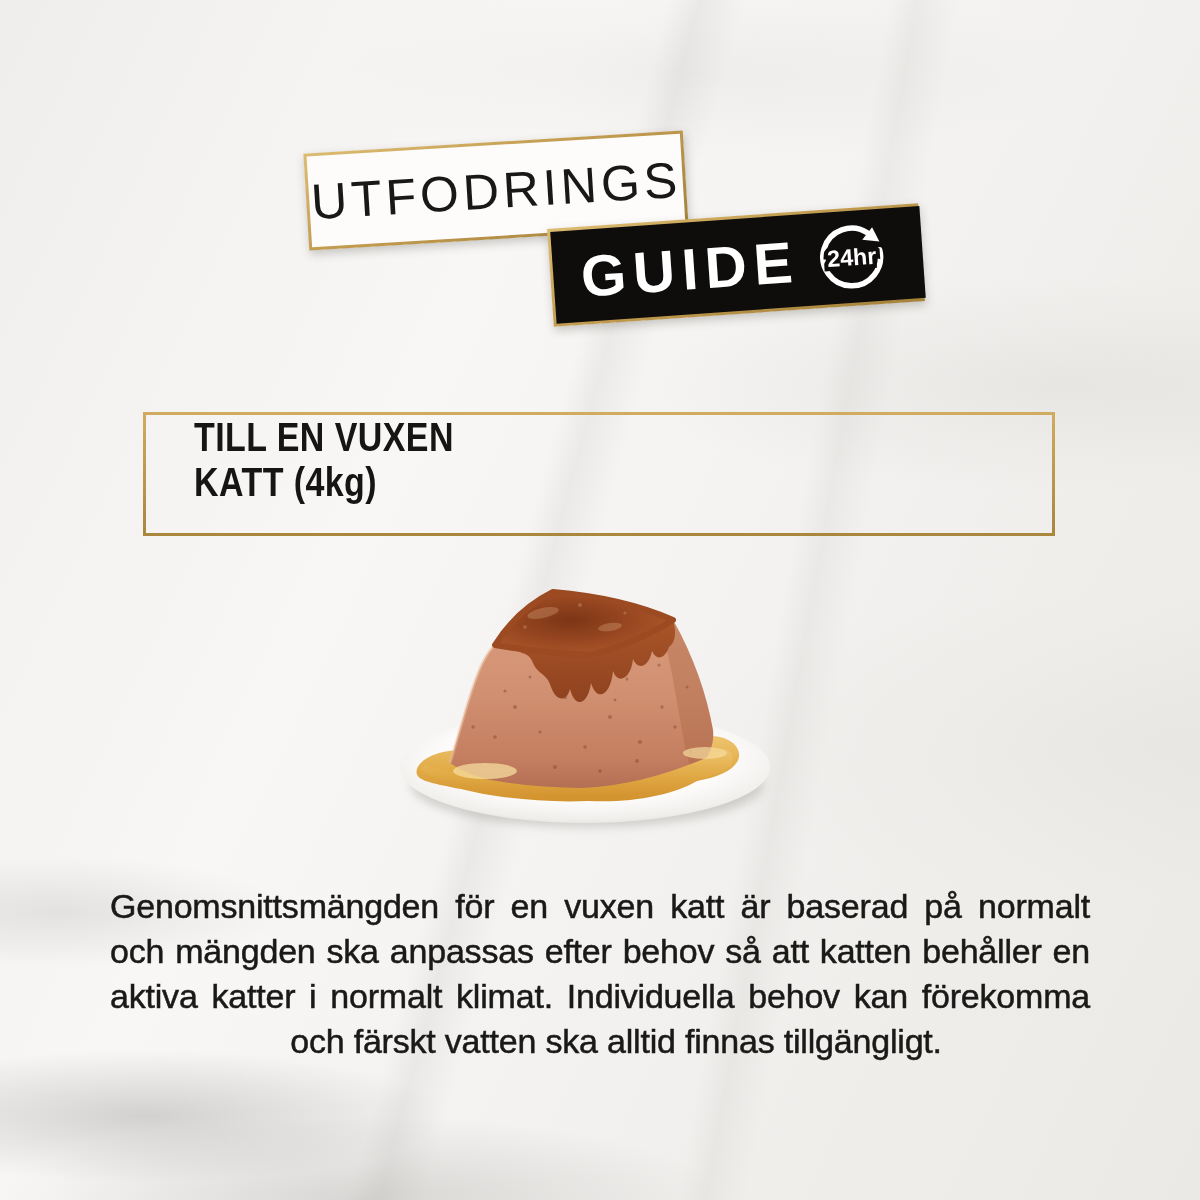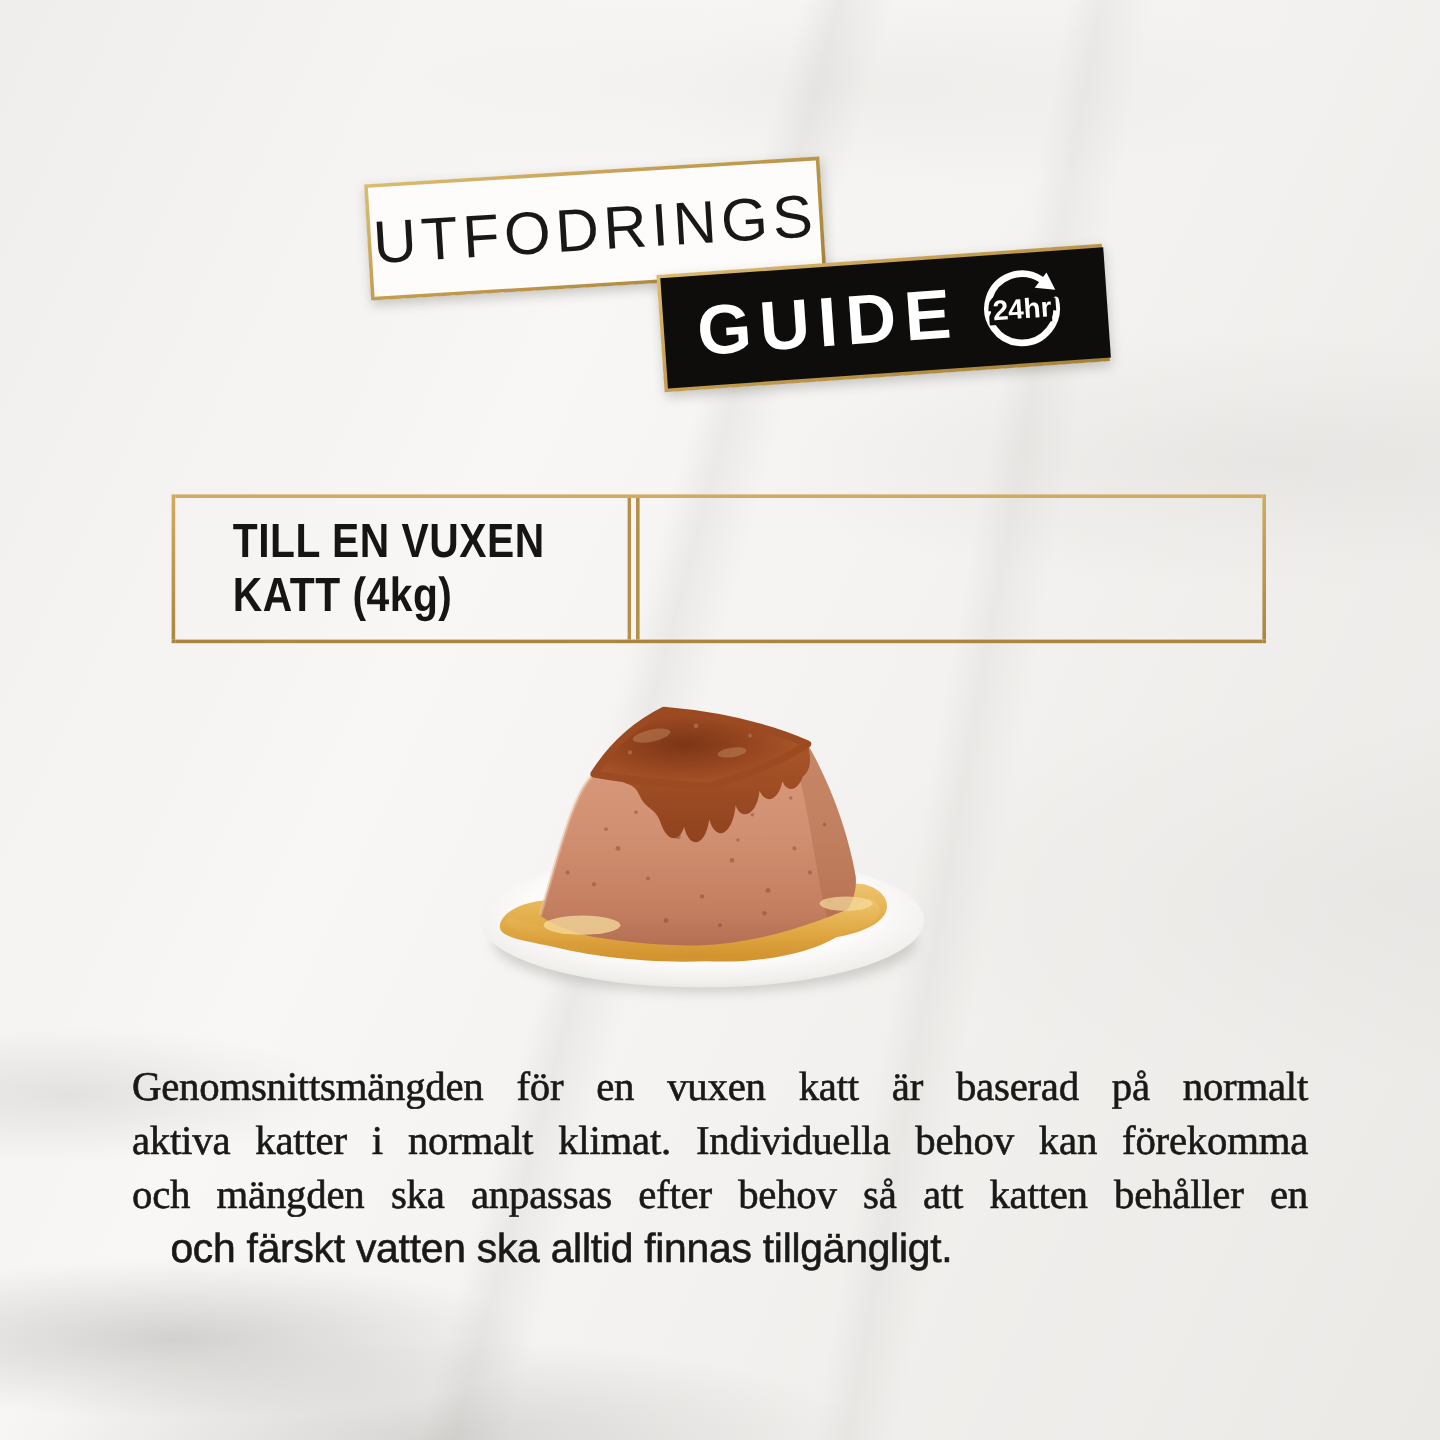--- a/index.html
+++ b/index.html
@@ -26,38 +26,38 @@
   .badge-utfodrings{left:306px;top:142px;width:380px;height:97px;transform:rotate(-3.5deg);z-index:1;}
   .badge-utfodrings .badge-inner{background:#fdfcfb;}
   .badge-utfodrings .badge-text{font-size:50px;font-weight:400;letter-spacing:4px;color:#181816;}
   .badge-guide{left:550px;top:216px;width:372px;height:98px;transform:rotate(-4deg);z-index:2;}
   .badge-guide .badge-inner{background:#0e0d0b;gap:14px;padding-right:4px;}
   .badge-guide .badge-text{font-size:58px;font-weight:700;letter-spacing:7px;color:#ffffff;}
   
   .info-table{position:absolute;left:143px;top:412px;width:912px;height:124px;box-sizing:border-box;
     border:3px solid #b3914a;
     border-image:linear-gradient(180deg,#d0ab60,#a9873d) 1;
-    display:flex;}
+    display:flex;flex-direction:column;}
   .cell{display:flex;flex-direction:column;justify-content:center;color:#161513;}
   .cell-left{width:377px;padding-left:48px;box-sizing:border-box;}
   .cell-left .fit{transform:scaleX(0.85);transform-origin:left center;
     font-weight:700;font-size:40px;line-height:45px;letter-spacing:0.5px;white-space:nowrap;}
   .table-divider{width:10px;align-self:stretch;
     background:linear-gradient(90deg,#b3914a 0 3px,rgba(0,0,0,0) 3px 7px,#b3914a 7px 10px);}
   .cell-right{flex:1;padding-left:16px;box-sizing:border-box;}
   .cell-right .fit{transform:scaleX(0.86);transform-origin:left center;
     font-weight:700;font-size:30px;line-height:36px;letter-spacing:0.5px;white-space:nowrap;}
   
   .food{position:absolute;left:375px;top:555px;width:420px;height:300px;}
   
   .note{position:absolute;left:110px;top:884px;width:980px;color:#191917;
     font-size:34px;line-height:45px;font-weight:400;letter-spacing:-0.2px;
     -webkit-text-stroke:0.5px #191917;}
-  .note .jline{text-align:justify;text-align-last:justify;font-family:Liberation Serif, serif;}
-  .note .lline{text-align:left;margin-left:32px;}
+  .note .jline{text-align:justify;text-align-last:justify;}
+  .note .lline{text-align:center;margin-left:32px;}
 </style>
 </head>
 <body>
 
 <div class="canvas">
 
   <div class="badge badge-utfodrings">
     <div class="badge-inner">
       <span class="badge-text">UTFODRINGS</span>
     </div>
@@ -175,18 +175,18 @@
     <path d="M50,210 C100,224 150,233 207,233 C258,231 310,214 350,194
              C362,199 360,210 348,216 C310,232 262,243 212,243
              C152,243 95,234 60,222 C48,218 44,214 50,210 Z" fill="url(#gravyGrad)"></path>
 
     <ellipse cx="110" cy="216" rx="32" ry="8" fill="#f6dc9e" opacity="0.75"></ellipse>
     <ellipse cx="330" cy="198" rx="22" ry="6" fill="#f6dc9e" opacity="0.7"></ellipse>
   </svg>
 
   <div class="note">
     <div class="jline">Genomsnittsmängden för en vuxen katt är baserad på normalt</div>
+    <div class="jline">och mängden ska anpassas efter behov så att katten behåller en</div>
     <div class="jline">aktiva katter i normalt klimat. Individuella behov kan förekomma</div>
-    <div class="jline">och mängden ska anpassas efter behov så att katten behåller en</div>
     <div class="lline">och färskt vatten ska alltid finnas tillgängligt.</div>
   </div>
 
 </div>
 
 </body></html>

